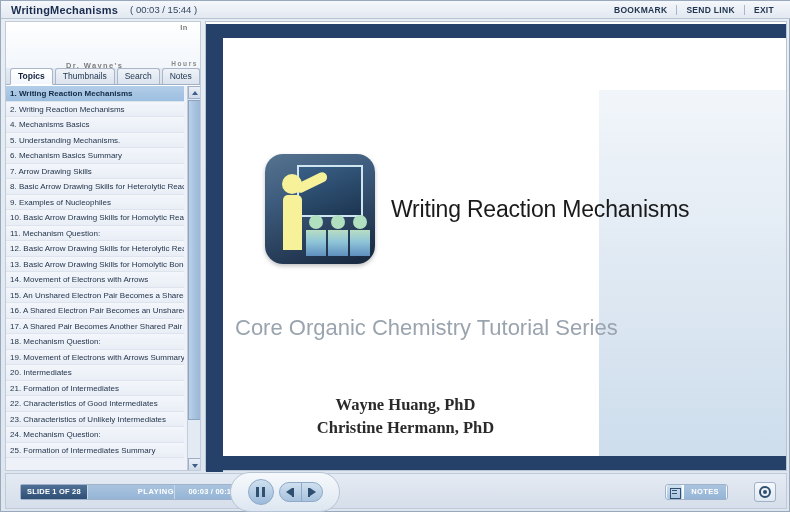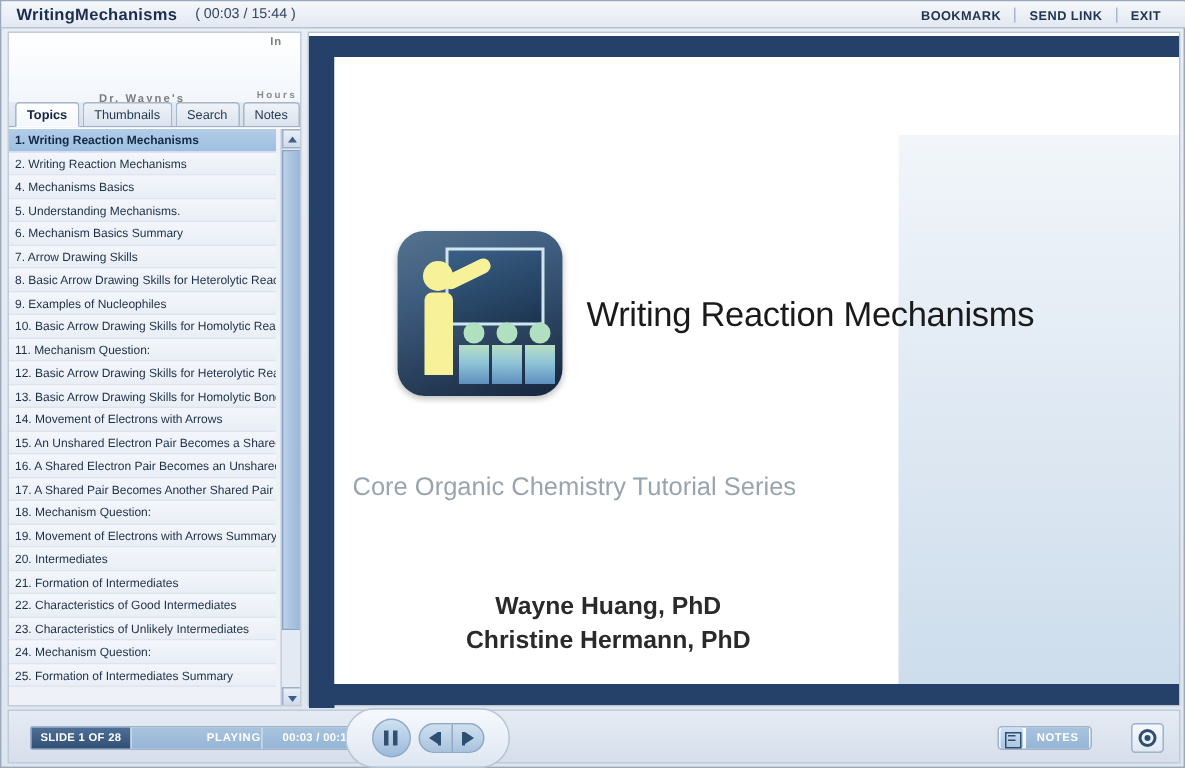--- a/index.html
+++ b/index.html
@@ -216,26 +216,27 @@
   }
   #stu1 { left: 41px; }
   #stu2 { left: 63px; }
   #stu3 { left: 85px; }
   #slide-title {
     position: absolute; left: 168px; top: 158px; width: 400px;
     font-size: 23px; color: #1a1a1a; letter-spacing: -.2px;
   }
   #slide-subtitle {
     position: absolute; left: 12px; top: 277px;
-    font-size: 17px; color: #9aa4ae;
+    font-size: 22px; color: #9aa4ae;
   }
   #slide-authors {
     position: absolute; left: 0; top: 355px; width: 365px;
     text-align: center; font-size: 16.5px; font-weight: bold; color: #2a2a2a;
     line-height: 23px;
+    font-family: Liberation Serif, serif;
   }
 
   
   #bottombar {
     position: absolute; left: 4px; top: 472px; width: 782px; height: 36px;
     background: linear-gradient(180deg,#e5ebf4 0%,#d5deea 100%);
     border: 1px solid #c0cad8;
   }
   #caret {
     position: absolute; left: 268px; top: 2px;

